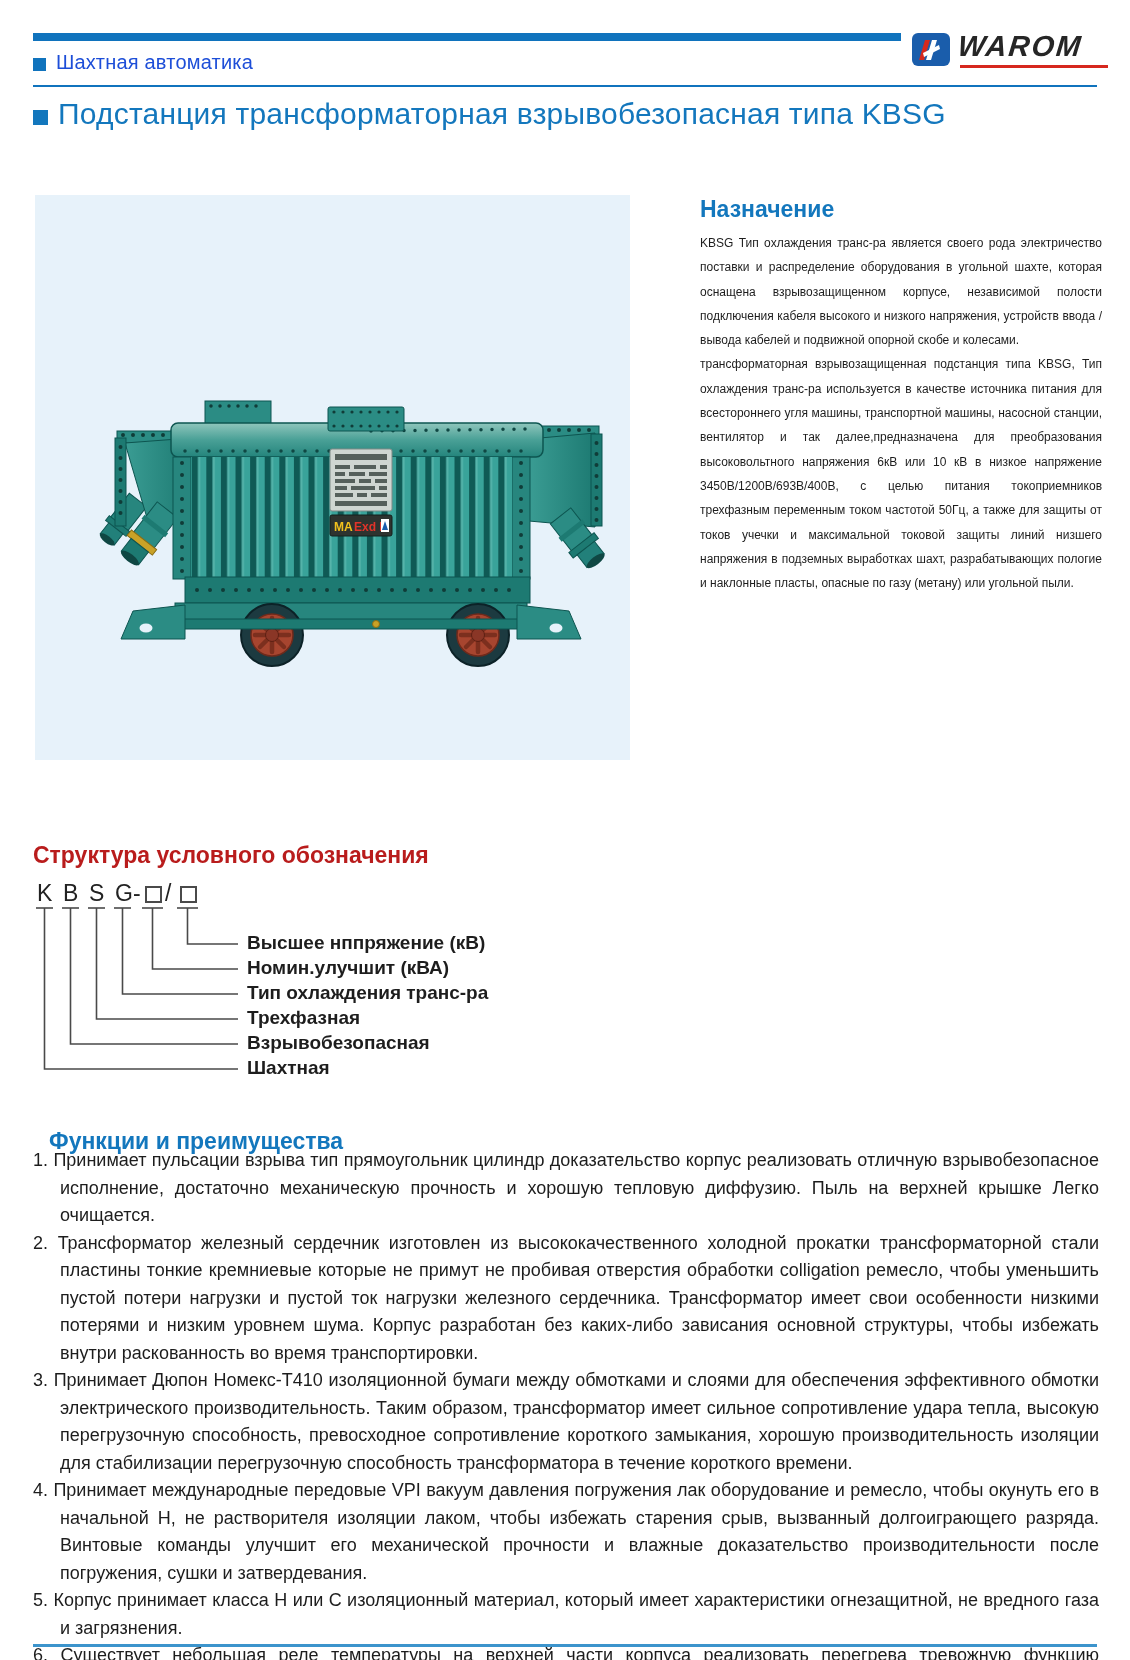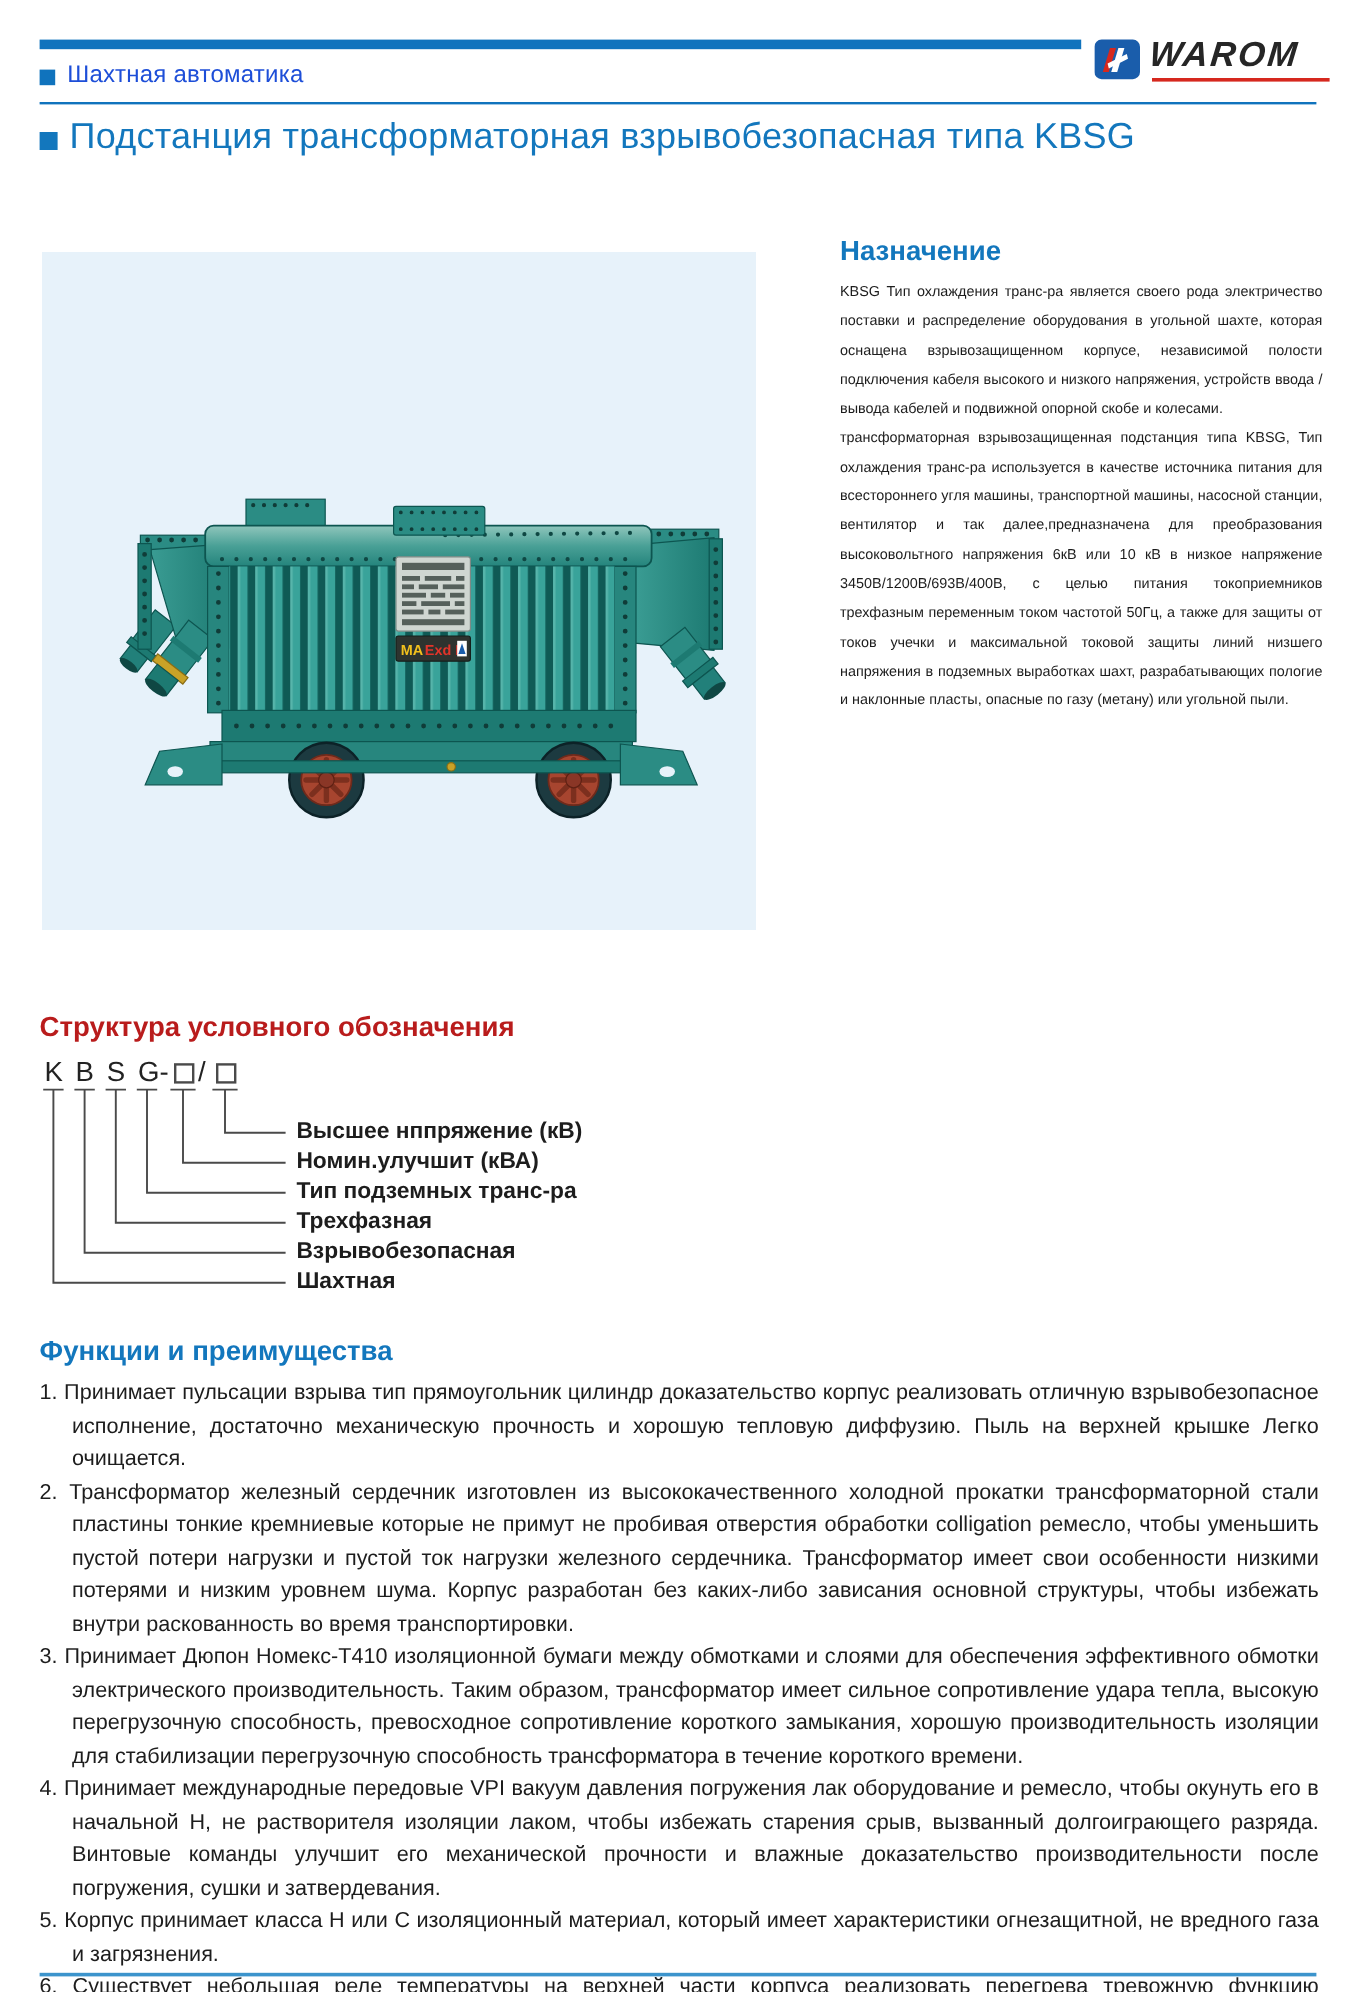--- a/index.html
+++ b/index.html
@@ -16,21 +16,21 @@
   .logo .emblem{position:absolute;left:0;top:0;}
   .wordmark{position:absolute;left:46px;top:-2px;font-size:29px;font-weight:bold;font-style:italic;
             letter-spacing:2px;color:#262626;transform:skewX(-6deg);}
   .brand-underline{position:absolute;left:48px;top:33px;width:148px;height:3px;background:#d6281e;}
 
   
   .title-bullet{left:33px;top:110px;width:15px;height:15px;background:#1377bd;}
   .page-title{left:58px;top:97px;font-size:30px;color:#1377bd;letter-spacing:.2px;white-space:nowrap;}
 
   
-  .figure{left:35px;top:210px;width:595px;height:565px;background:#e7f2fa;}
+  .figure{left:35px;top:195px;width:595px;height:565px;background:#e7f2fa;}
 
   
   .purpose-heading{left:700px;top:196px;font-size:23px;font-weight:bold;color:#1377bd;}
   .purpose-body{left:700px;top:231px;width:402px;font-size:12px;line-height:24.3px;text-align:justify;}
   .purpose-body p{margin:0;}
 
   
   .structure-heading{left:33px;top:842px;font-size:23px;font-weight:bold;color:#b91c1c;}
   .diagram{left:33px;top:880px;width:560px;height:206px;}
   .code-letter{position:absolute;top:0;font-size:23px;color:#222;}
@@ -245,27 +245,27 @@
         <polyline points="119.5,2 119.5,63 205,63"></polyline>
         <polyline points="89.5,2 89.5,88 205,88"></polyline>
         <polyline points="63.5,2 63.5,113 205,113"></polyline>
         <polyline points="37.5,2 37.5,138 205,138"></polyline>
         <polyline points="11.5,2 11.5,163 205,163"></polyline>
       </g>
     </svg>
 
     <span class="dlabel" style="top:52px;">Высшее нппряжение (кВ)</span>
     <span class="dlabel" style="top:77px;">Номин.улучшит (кВА)</span>
-    <span class="dlabel" style="top:102px;">Тип подземных транс-ра</span>
+    <span class="dlabel" style="top:102px;">Тип охлаждения транс-ра</span>
     <span class="dlabel" style="top:127px;">Трехфазная</span>
     <span class="dlabel" style="top:152px;">Взрывобезопасная</span>
     <span class="dlabel" style="top:177px;">Шахтная</span>
   </div>
 
-  <h2 class="abs functions-heading" style="margin:0;text-align:right;">Функции и преимущества</h2>
+  <h2 class="abs functions-heading" style="margin:16px;text-align:right;">Функции и преимущества</h2>
   <div class="abs functions-list">
     <p class="fn-item"><span class="num">1.</span> <span>Принимает пульсации взрыва тип прямоугольник цилиндр доказательство корпус реализовать отличную взрывобезопасное исполнение, достаточно механическую прочность и хорошую тепловую диффузию. Пыль на верхней крышке Легко очищается.</span></p>
     <p class="fn-item"><span class="num">2.</span> <span>Трансформатор железный сердечник изготовлен из высококачественного холодной прокатки трансформаторной стали пластины тонкие кремниевые которые не примут не пробивая отверстия обработки colligation ремесло, чтобы уменьшить пустой потери нагрузки и пустой ток нагрузки железного сердечника. Трансформатор имеет свои особенности низкими потерями и низким уровнем шума. Корпус разработан без каких-либо зависания основной структуры, чтобы избежать внутри раскованность во время транспортировки.</span></p>
     <p class="fn-item"><span class="num">3.</span> <span>Принимает Дюпон Номекс-Т410 изоляционной бумаги между обмотками и слоями для обеспечения эффективного обмотки электрического производительность. Таким образом, трансформатор имеет сильное сопротивление удара тепла, высокую перегрузочную способность, превосходное сопротивление короткого замыкания, хорошую производительность изоляции для стабилизации перегрузочную способность трансформатора в течение короткого времени.</span></p>
     <p class="fn-item"><span class="num">4.</span> <span>Принимает международные передовые VPI вакуум давления погружения лак оборудование и ремесло, чтобы окунуть его в начальной H, не растворителя изоляции лаком, чтобы избежать старения срыв, вызванный долгоиграющего разряда. Винтовые команды улучшит его механической прочности и влажные доказательство производительности после погружения, сушки и затвердевания.</span></p>
     <p class="fn-item"><span class="num">5.</span> <span>Корпус принимает класса H или C изоляционный материал, который имеет характеристики огнезащитной, не вредного газа и загрязнения.</span></p>
     <p class="fn-item"><span class="num">6.</span> <span>Существует небольшая реле температуры на верхней части корпуса реализовать перегрева тревожную функцию трансформатора.</span></p>
   </div>
 
   <div class="abs footer-rule"></div>

